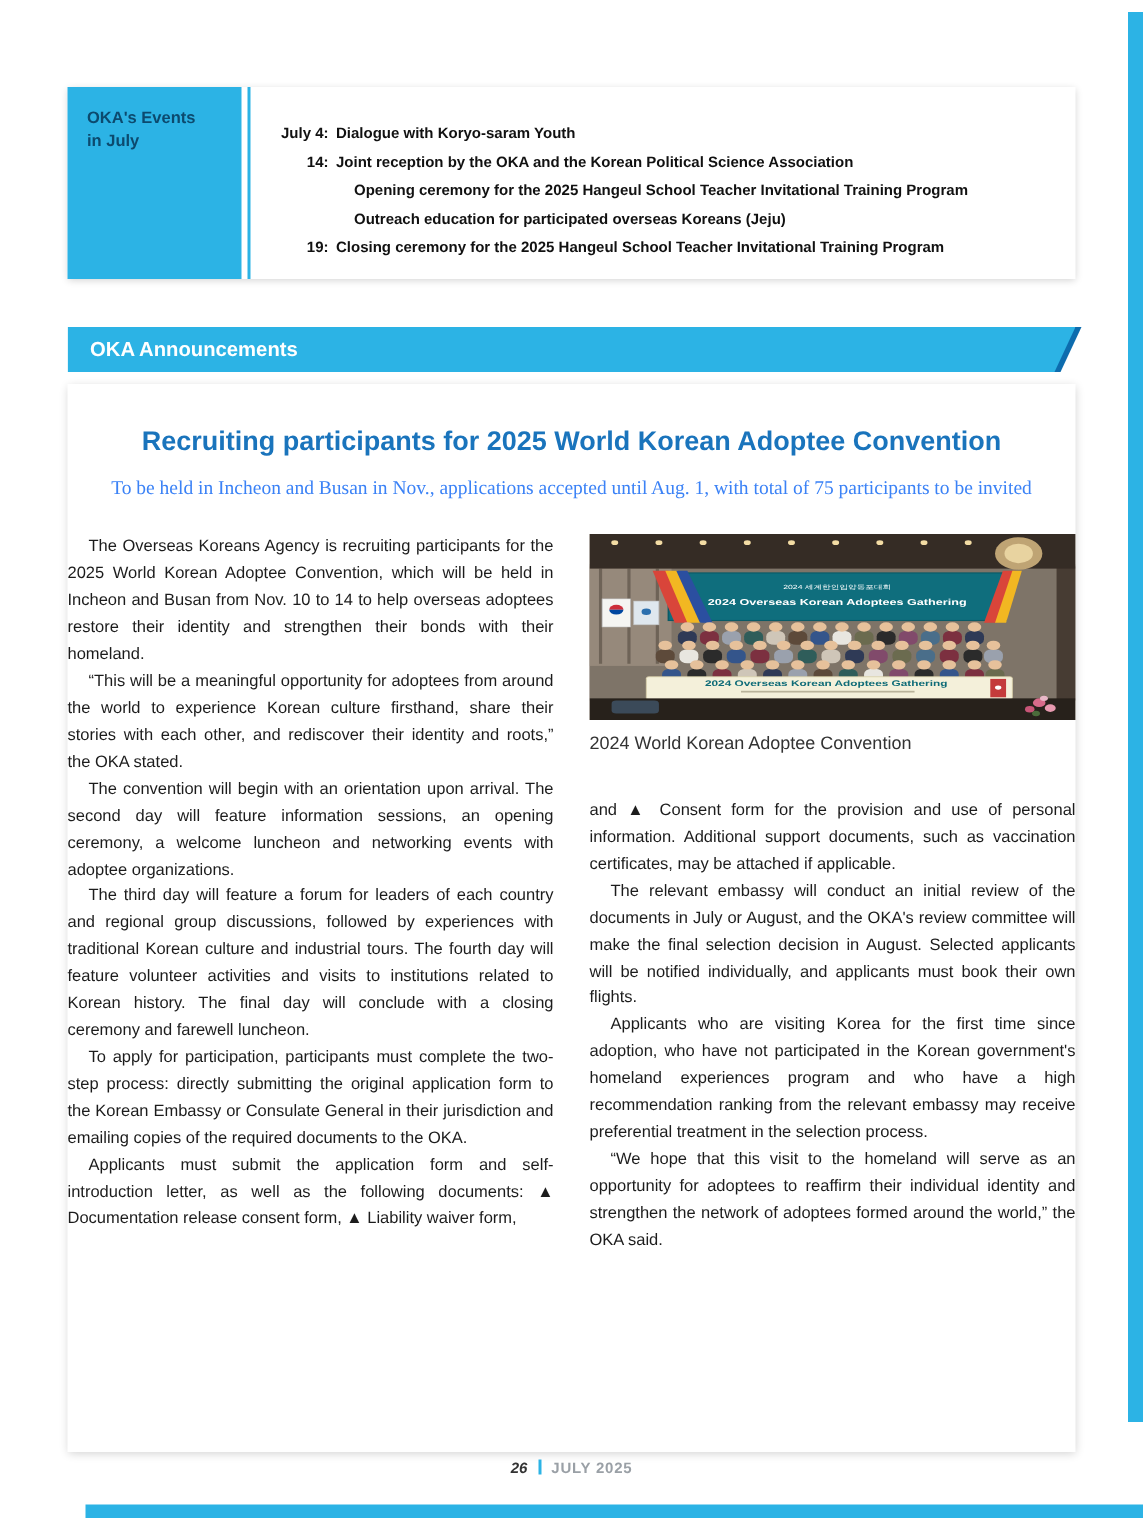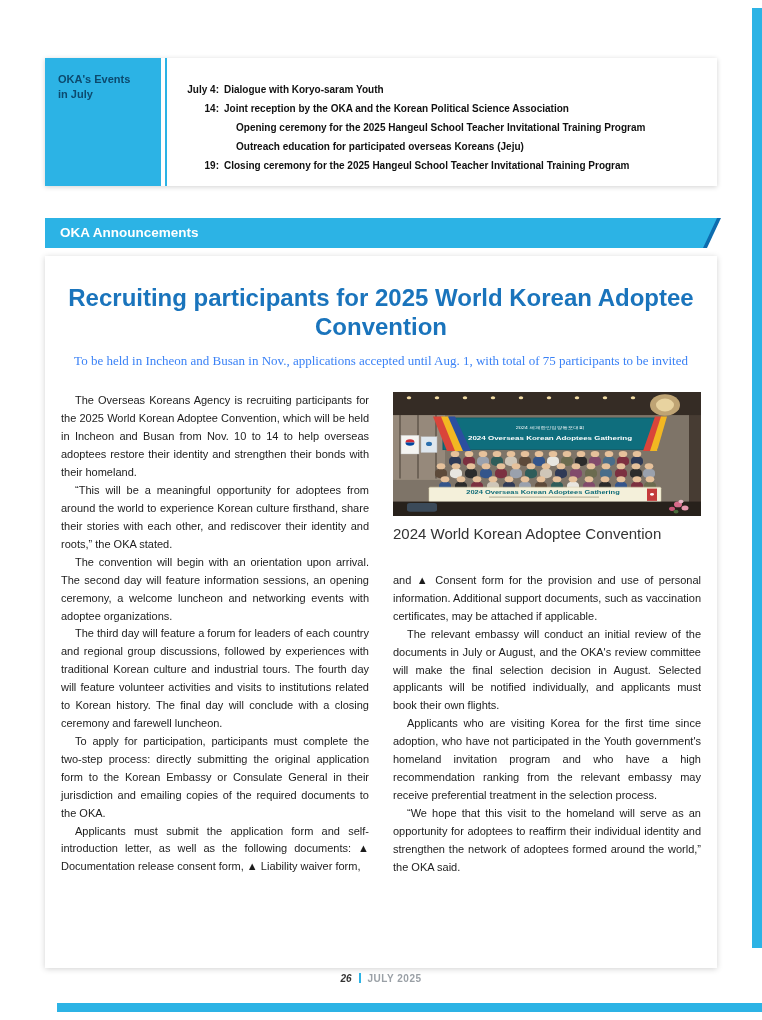--- a/index.html
+++ b/index.html
@@ -31,32 +31,32 @@
   .banner-accent{position:absolute;right:3px;top:0;width:22px;height:100%;background:#0d6cae;
     transform:skewX(-25deg);}
   .banner-main{position:absolute;inset:0;background:var(--accent);
     clip-path:polygon(0 0,100% 0,calc(100% - 14px) 100%,0 100%);}
   .banner-label{position:absolute;left:15px;top:0;line-height:30px;color:#fff;font-weight:bold;
     font-size:13.5px;}
 
   
   .article-card{position:absolute;left:45px;top:256px;width:672px;height:712px;background:#fff;
     box-shadow:0 1px 6px rgba(0,0,0,.18);padding-top:28px;}
-  .article-title{color:var(--title-blue);font-weight:bold;font-size:24px;text-align:center;
+  .article-title{color:var(--title-blue);font-weight:bold;font-size:18px;text-align:center;
     line-height:1.2;}
   .article-subtitle{font-family:"Liberation Serif", serif;font-size:13px;color:#3b82f6;
     text-align:center;max-width:624px;margin:10px auto 0;line-height:1.45;}
-  .cols{display:flex;gap:24px;padding:0 16px;margin-top:22px;}
+  .cols{display:flex;gap:24px;padding:0 0;margin-top:22px;}
   .col{flex:1;min-width:0;}
   .col p{font-size:11px;line-height:1.63;text-align:justify;text-indent:14px;color:#1c1c1c;}
   .col p.no-indent{text-indent:0;}
 
   .photo{width:100%;height:124px;overflow:hidden;background:#7e7468;}
   .photo svg{display:block;width:100%;height:100%;}
-  .photo-caption{font-size:15px;color:#333;margin:8px 0 28px;line-height:1.3;}
+  .photo-caption{font-size:12px;color:#333;margin:8px 0 28px;line-height:1.3;}
   svg text{font-family:"Liberation Sans", sans-serif;}
 
   
   .footer{position:absolute;left:45px;top:973px;width:672px;text-align:center;font-size:10px;}
   .footer .page-num{font-weight:bold;color:#333;font-style:italic;}
   .footer .foot-divider{display:inline-block;width:2px;height:10px;background:var(--accent);
     margin:0 7px;vertical-align:-1px;}
   .footer .issue{font-weight:bold;color:#9aa0a6;letter-spacing:.5px;}
 </style>
 </head>
@@ -239,21 +239,21 @@
                 <circle cx="288" cy="152" r="2.5" fill="#e8b7c7"></circle>
                 <circle cx="283" cy="166" r="2.5" fill="#4a6b3a"></circle>
               </g>
             </g>
           </svg>
         </figure>
         <figcaption class="photo-caption">2024 World Korean Adoptee Convention</figcaption>
 
         <p class="no-indent">and ▲ Consent form for the provision and use of personal information. Additional support documents, such as vaccination certificates, may be attached if applicable.</p>
         <p>The relevant embassy will conduct an initial review of the documents in July or August, and the OKA's review committee will make the final selection decision in August. Selected applicants will be notified individually, and applicants must book their own flights.</p>
-        <p>Applicants who are visiting Korea for the first time since adoption, who have not participated in the Youth government's homeland invitation program and who have a high recommendation ranking from the relevant embassy may receive preferential treatment in the selection process.</p>
+        <p>Applicants who are visiting Korea for the first time since adoption, who have not participated in the Korean government's homeland experiences program and who have a high recommendation ranking from the relevant embassy may receive preferential treatment in the selection process.</p>
         <p>“We hope that this visit to the homeland will serve as an opportunity for adoptees to reaffirm their individual identity and strengthen the network of adoptees formed around the world,” the OKA said.</p>
       </div>
     </div>
   </section>
 
   <div class="footer">
     <span class="page-num">26</span><span class="foot-divider"></span><span class="issue">JULY 2025</span>
   </div>
 
 </div>

